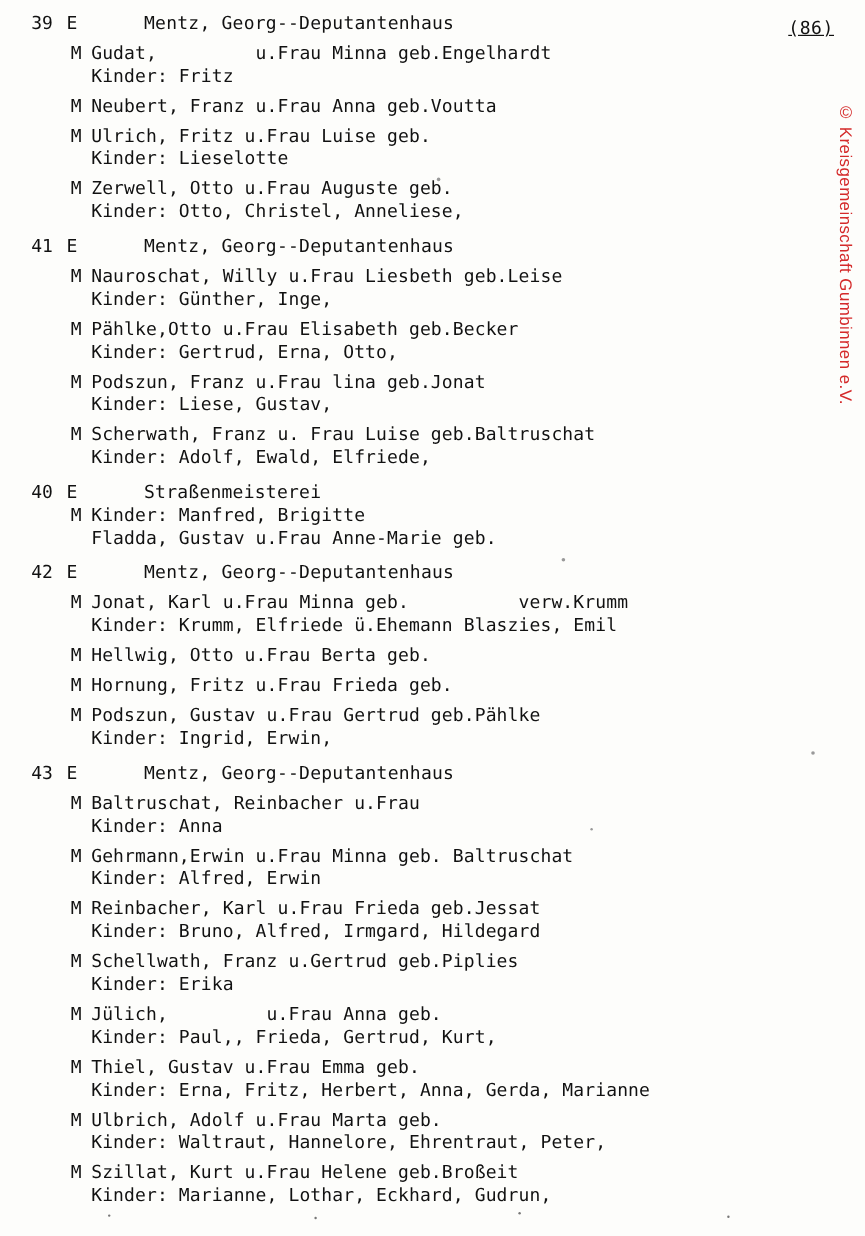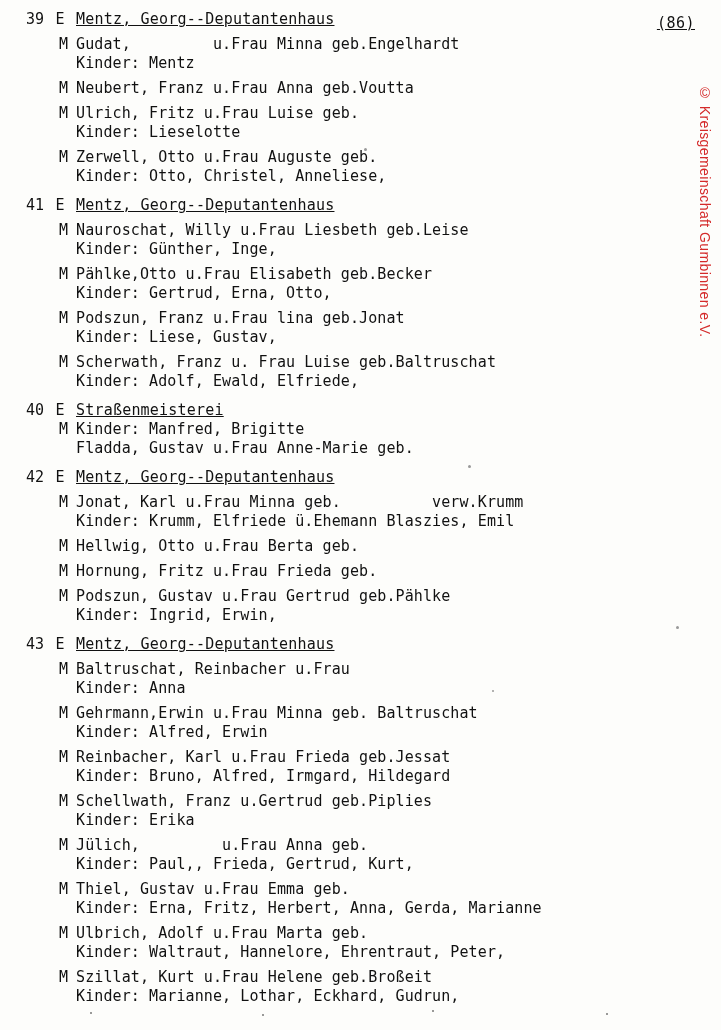--- a/index.html
+++ b/index.html
@@ -65,23 +65,23 @@
     flex: 0 0 44px;
   }
   .col-e {
     width: 32px;
     text-align: center;
     font-size: 15px;
     flex: 0 0 32px;
   }
   .grp-title {
     font-size: 15px;
-    text-decoration: underline;
     white-space: nowrap;
     letter-spacing: 0.2px;
+    margin-left: 44px;
   }
   .entry {
     display: flex;
     align-items: flex-start;
     margin-top: 6px;
   }
   .entry.tight {
     margin-top: 0px;
   }
   .col-m {
@@ -138,21 +138,21 @@
       <div class="group">
         <div class="grp-head">
           <div class="col-num">39</div>
           <div class="col-e">E</div>
           <div class="grp-title">Mentz, Georg--Deputantenhaus</div>
         </div>
         <div class="entry">
           <div class="col-m">M</div>
           <div class="entry-body">
             <div class="line">Gudat,         u.Frau Minna geb.Engelhardt</div>
-            <div class="line">Kinder: Mentz</div>
+            <div class="line">Kinder: Fritz</div>
           </div>
         </div>
         <div class="entry">
           <div class="col-m">M</div>
           <div class="entry-body">
             <div class="line">Neubert, Franz u.Frau Anna geb.Voutta</div>
           </div>
         </div>
         <div class="entry">
           <div class="col-m">M</div>

